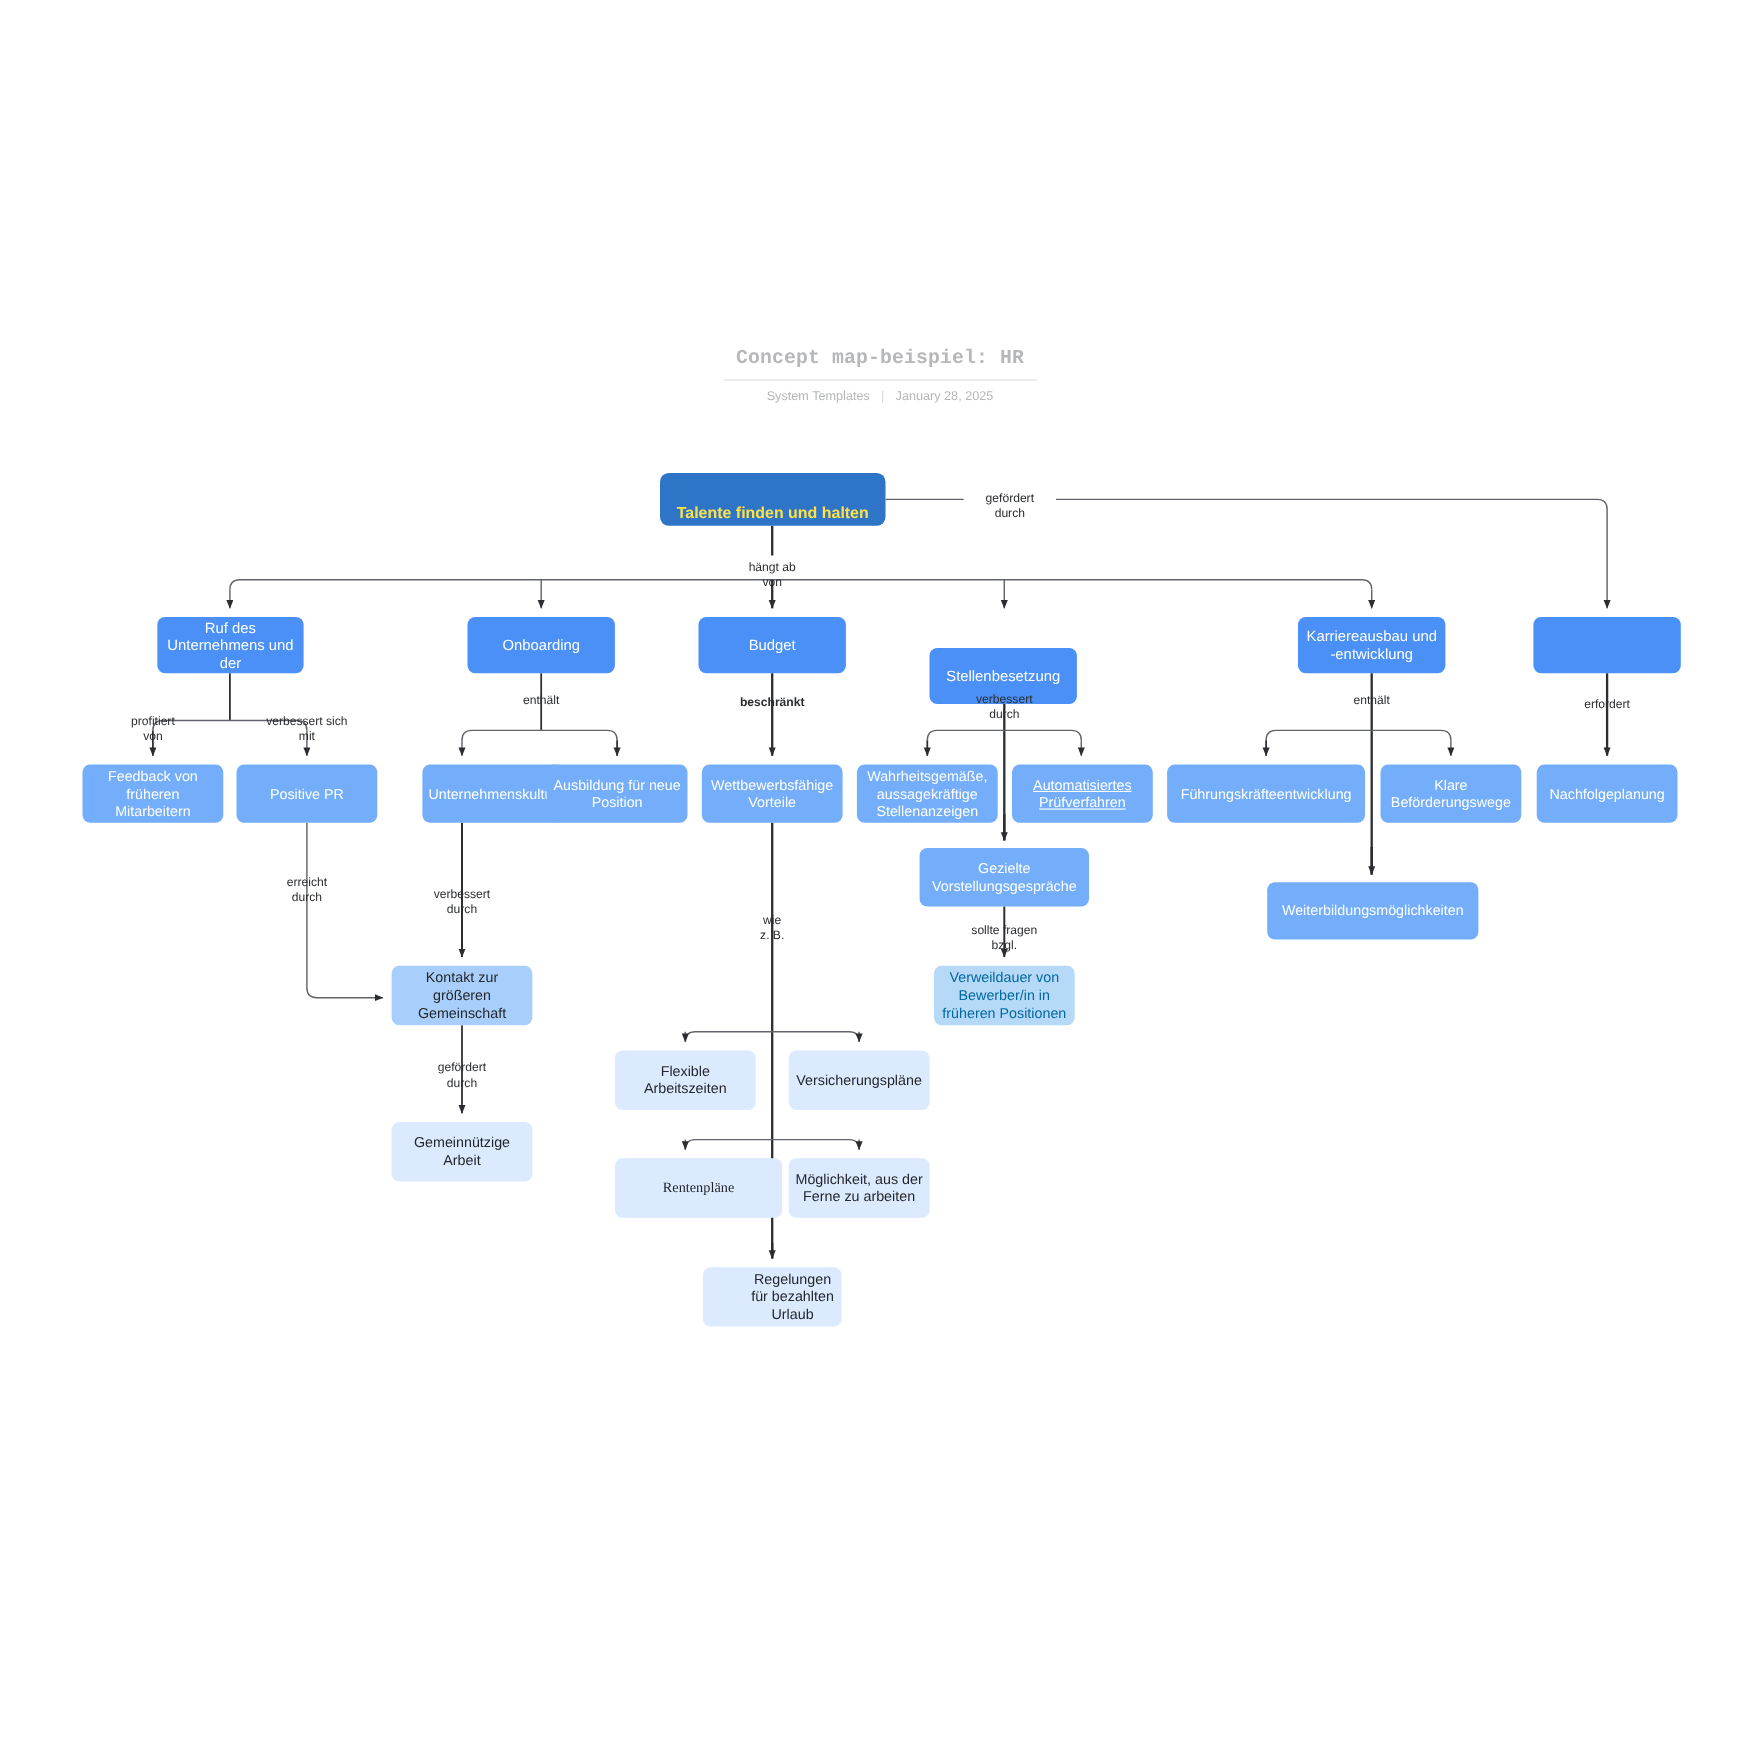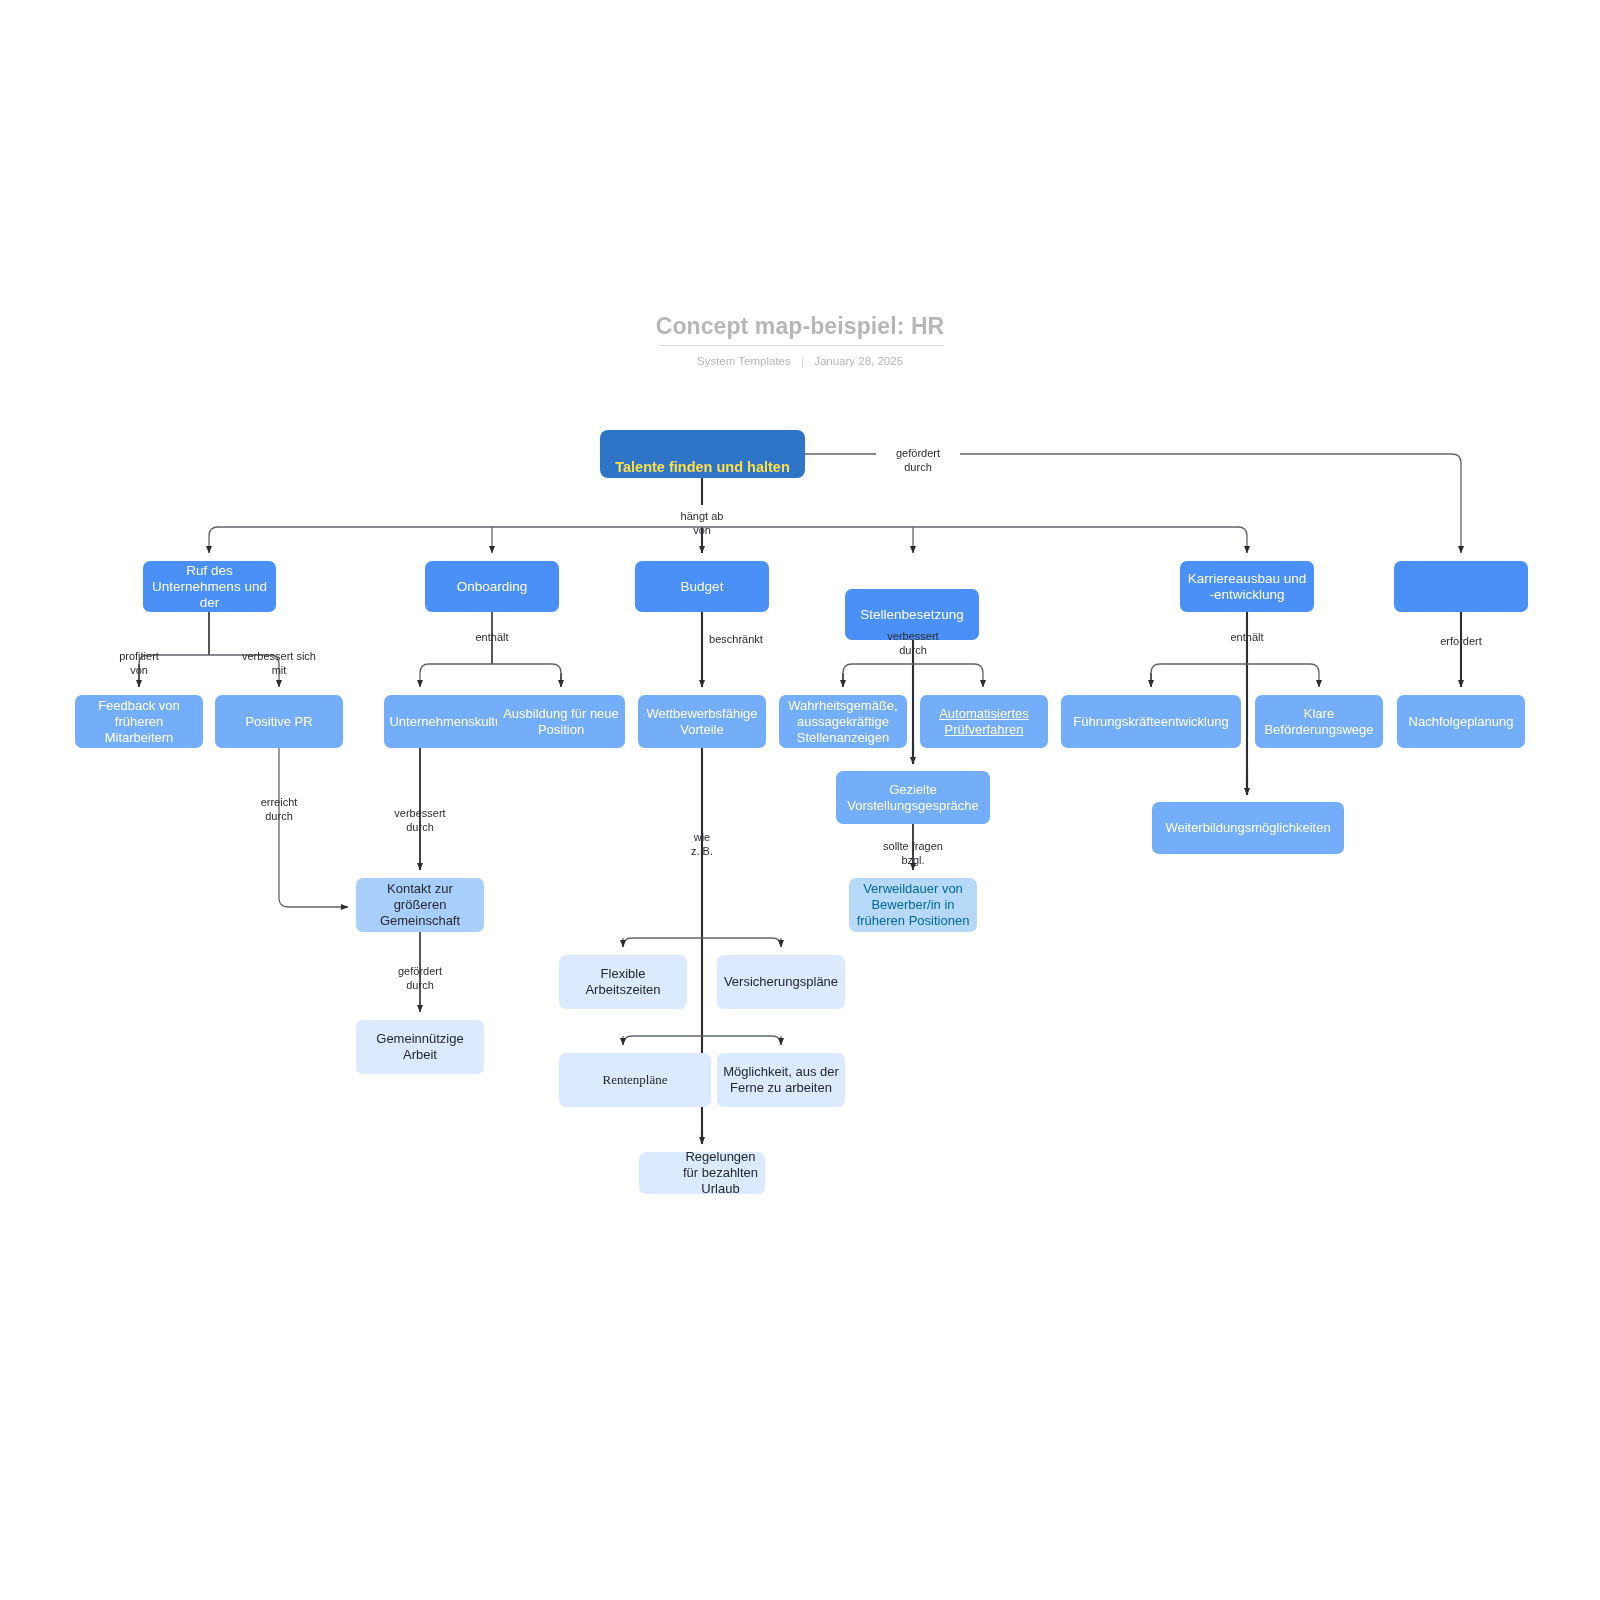--- a/index.html
+++ b/index.html
@@ -1,21 +1,21 @@
 <!DOCTYPE html>
 <html><head>
 <meta charset="utf-8">
 <style>
   html,body{margin:0;padding:0;background:#ffffff;}
   body{width:1600px;height:1600px;font-family:"Liberation Sans",sans-serif;-webkit-font-smoothing:antialiased;}
   #canvas{position:relative;width:1600px;height:1600px;overflow:hidden;background:#fff;}
 
   
   #header{position:absolute;left:0;top:312px;width:1600px;text-align:center;}
-  #doc-title{font-size:23px;font-weight:bold;color:#b6b7b9;letter-spacing:.1px;line-height:28px;}
+  #doc-title{font-size:18px;font-weight:bold;color:#b6b7b9;letter-spacing:.1px;line-height:28px;font-family:Liberation Mono, monospace;}
   #title-rule{width:285px;height:1px;background:#dddee0;margin:5px auto 0 auto;}
   #doc-meta{margin-top:8px;font-size:11.5px;color:#b6b7b9;line-height:14px;}
   #doc-meta .sep{display:inline-block;margin:0 7px;color:#d5d6d8;}
 
   
   .node{position:absolute;box-sizing:border-box;border-radius:7px;
         display:flex;align-items:center;justify-content:center;text-align:center;
         line-height:16px;padding:3px 6px;}
   .n-root{background:#2e75c8;color:#fde047;font-weight:bold;font-size:14.5px;border-radius:8px;align-items:flex-end;}
   .n-l2{background:#4a90f7;color:#ffffff;font-size:13.5px;}
@@ -183,35 +183,35 @@
       </div>
       <div class="node n-l5" style="left: 356px; top: 1020px; width: 128px; height: 54px;">
         <span>Gemeinnützige Arbeit</span>
       </div>
       <div class="node n-l5" style="left: 559px; top: 1053px; width: 152px; height: 54px; font-family: Liberation Serif, serif;">
         <span>Rentenpläne</span>
       </div>
       <div class="node n-l5" style="left: 717px; top: 1053px; width: 128px; height: 54px;">
         <span>Möglichkeit, aus der Ferne zu arbeiten</span>
       </div>
-      <div class="node n-l5" style="left: 639px; top: 1152px; width: 126px; height: 42px; padding-left: 43px;">
+      <div class="node n-l5" style="left: 639px; top: 1152px; width: 126px; height: 54px; padding-left: 43px;">
         <span>Regelungen für bezahlten Urlaub</span>
       </div>
     </div>
   <div id="label-layer">
       <div class="elabel" style="left: 838px; top: 447px; width: 160px;">gefördert
 durch</div>
       <div class="elabel" style="left: 622px; top: 510px; width: 160px;">hängt ab
 von</div>
       <div class="elabel" style="left: 59px; top: 650px; width: 160px;">profitiert
 von</div>
       <div class="elabel" style="left: 199px; top: 650px; width: 160px;">verbessert sich
 mit</div>
       <div class="elabel" style="left: 412px; top: 631px; width: 160px;">enthält</div>
-      <div class="elabel" style="left: 656px; top: 633px; width: 160px;">beschränkt</div>
+      <div class="elabel" style="left: 622px; top: 633px; width: 160px; font-weight: bold;">beschränkt</div>
       <div class="elabel" style="left: 833px; top: 630px; width: 160px;">verbessert
 durch</div>
       <div class="elabel" style="left: 1167px; top: 631px; width: 160px;">enthält</div>
       <div class="elabel" style="left: 1381px; top: 635px; width: 160px;">erfordert</div>
       <div class="elabel" style="left: 199px; top: 796px; width: 160px;">erreicht
 durch</div>
       <div class="elabel" style="left: 340px; top: 807px; width: 160px;">verbessert
 durch</div>
       <div class="elabel" style="left: 833px; top: 840px; width: 160px;">sollte fragen
 bzgl.</div>

